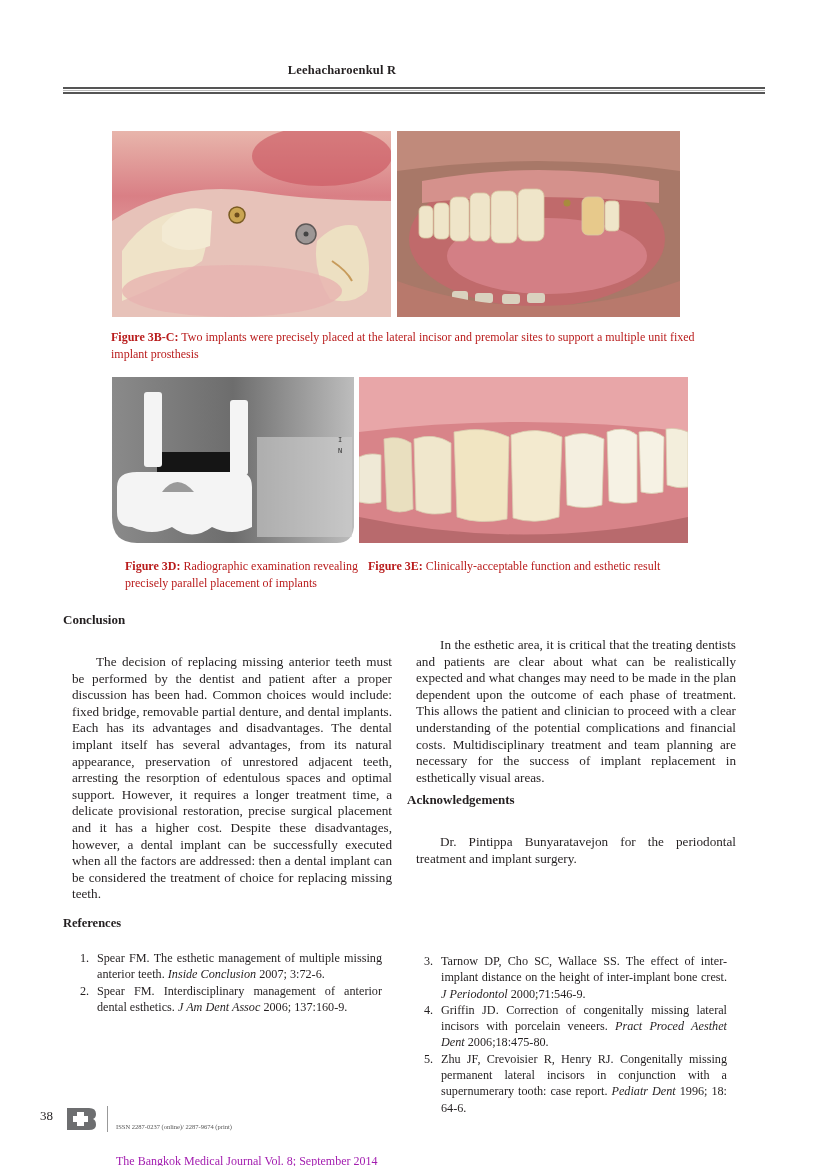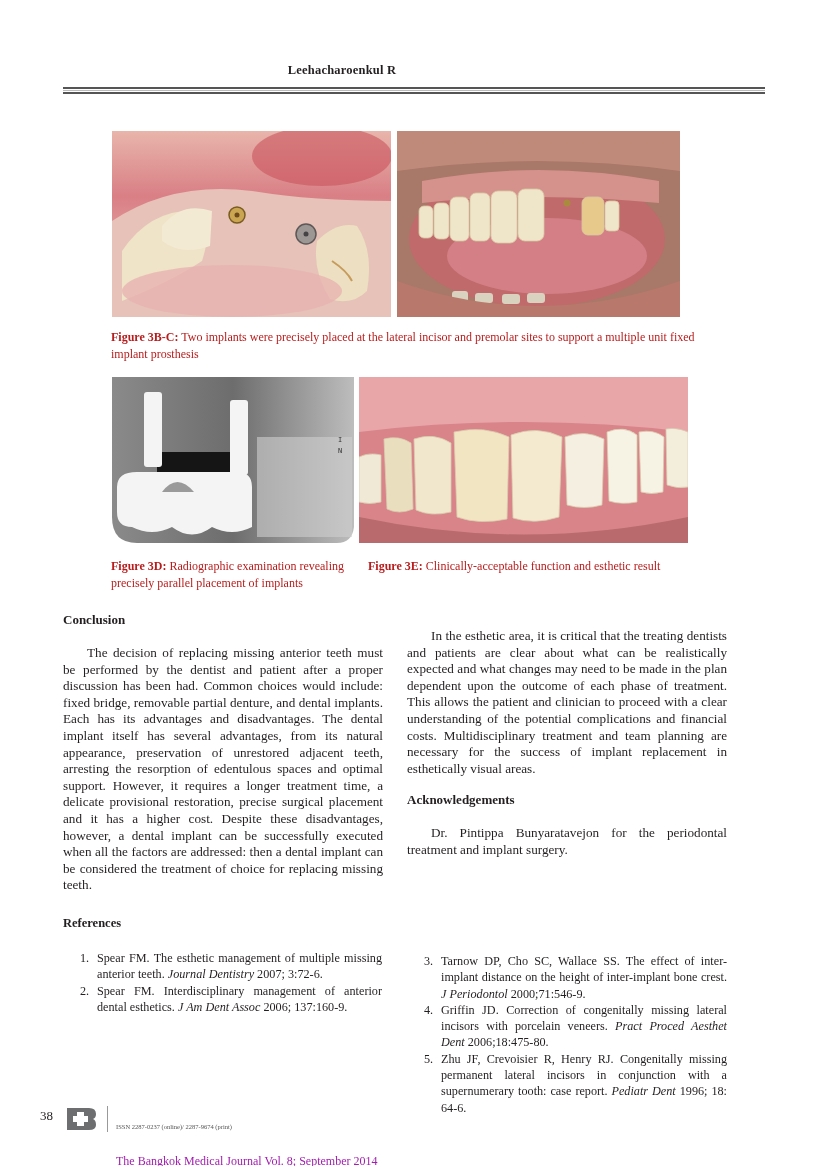--- a/index.html
+++ b/index.html
@@ -9,21 +9,21 @@
   .running-head { top: 63px; left: 0; width: 684px; text-align: center; font-weight: bold; font-size: 12.5px; letter-spacing: 0.2px; }
   .rule-top { top: 87px; left: 63px; width: 702px; height: 2px; background: #555; }
   .rule-bot { top: 92px; left: 63px; width: 702px; height: 2px; background: #555; }
   .rule-mid { top: 90px; left: 63px; width: 702px; height: 1px; background: #bbb; }
 
   .photo { position: absolute; overflow: hidden; }
   .caption { font-size: 12px; line-height: 17px; color: #b91c1c; }
   .caption b { font-weight: bold; }
 
   .sec-h { font-weight: bold; font-size: 13px; }
-  .body-text { font-size: 13.2px; line-height: 16.6px; text-align: justify; text-indent: 24px; margin: 0; }
+  .body-text { font-size: 13.2px; line-height: 16.6px; text-align: justify; text-indent: 24px; margin: 9px; }
   .refs-h { font-weight: bold; font-size: 12.5px; }
   .ref-list { margin: 0; padding: 0; list-style: none; font-size: 12.2px; line-height: 16.3px; }
   .ref-list li { position: relative; padding-left: 17px; text-align: justify; }
   .ref-list .num { position: absolute; left: 0; top: 0; }
   .ref-list i { font-style: italic; }
 
   .footer-page { top: 1108px; left: 40px; font-size: 13px; }
   .footer-logo { top: 1106px; left: 65px; width: 33px; height: 26px; }
   .footer-sep { top: 1106px; left: 107px; width: 1px; height: 26px; background: #999; }
   .footer-journal { top: 1106px; left: 116px; font-size: 12px; color: #a21caf; margin-top: 48px; }
@@ -129,37 +129,37 @@
       <path d="M95 55 Q125 48 150 60 L148 142 Q120 148 98 140 Z" fill="#f1e5c2"></path>
       <path d="M152 58 Q178 48 203 60 L200 140 Q175 148 154 141 Z" fill="#f3eacf"></path>
       <path d="M206 60 Q225 52 245 62 L243 128 Q225 133 208 128 Z" fill="#f4efe0"></path>
       <path d="M248 55 Q265 48 278 58 L278 125 Q262 128 250 124 Z" fill="#f6f2e4"></path>
       <path d="M280 55 Q295 52 305 60 L304 115 Q292 118 282 115 Z" fill="#f6f2e4"></path>
       <path d="M307 52 Q318 50 329 55 L329 110 Q318 112 308 108 Z" fill="#f3eedc"></path>
     </g>
   </svg>
 </div>
 
-<div class="abs caption" style="left:111px;top:558px;width:250px;">
+<div class="abs caption" style="left:125px;top:558px;width:250px;">
   <b>Figure 3D:</b><span> Radiographic examination revealing precisely parallel placement of implants</span>
 </div>
 <div class="abs caption" style="left:368px;top:558px;width:330px;">
   <b>Figure 3E:</b><span> Clinically-acceptable function and esthetic result</span>
 </div>
 
 <div class="abs sec-h" style="left:63px;top:612px;">Conclusion</div>
 <p class="abs body-text" style="left:63px;top:645px;width:320px;">The decision of replacing missing anterior teeth must be performed by the dentist and patient after a proper discussion has been had. Common choices would include: fixed bridge, removable partial denture, and dental implants. Each has its advantages and disadvantages. The dental implant itself has several advantages, from its natural appearance, preservation of unrestored adjacent teeth, arresting the resorption of edentulous spaces and optimal support. However, it requires a longer treatment time, a delicate provisional restoration, precise surgical placement and it has a higher cost. Despite these disadvantages, however, a dental implant can be successfully executed when all the factors are addressed: then a dental implant can be considered the treatment of choice for replacing missing teeth.</p>
 <p class="abs body-text" style="left:407px;top:628px;width:320px;">In the esthetic area, it is critical that the treating dentists and patients are clear about what can be realistically expected and what changes may need to be made in the plan dependent upon the outcome of each phase of treatment. This allows the patient and clinician to proceed with a clear understanding of the potential complications and financial costs. Multidisciplinary treatment and team planning are necessary for the success of implant replacement in esthetically visual areas.</p>
 
 <div class="abs sec-h" style="left:407px;top:792px;">Acknowledgements</div>
 <p class="abs body-text" style="left:407px;top:825px;width:320px;">Dr. Pintippa Bunyaratavejon for the periodontal treatment and implant surgery.</p>
 
 <div class="abs refs-h" style="left:63px;top:916px;">References</div>
 <ul class="abs ref-list" style="left:80px;top:950px;width:302px;">
-  <li><span class="num">1.</span><span>Spear FM. The esthetic management of multiple missing anterior teeth. </span><i>Journal Dentistry</i><span> 2007; 3:72-6.</span></li>
+  <li><span class="num">1.</span><span>Spear FM. The esthetic management of multiple missing anterior teeth. </span><i>Inside Conclusion</i><span> 2007; 3:72-6.</span></li>
   <li><span class="num">2.</span><span>Spear FM. Interdisciplinary management of anterior dental esthetics. </span><i>J Am Dent Assoc</i><span> 2006; 137:160-9.</span></li>
 </ul>
 <ul class="abs ref-list" style="left:424px;top:953px;width:303px;">
   <li><span class="num">3.</span><span>Tarnow DP, Cho SC, Wallace SS. The effect of inter-implant distance on the height of inter-implant bone crest. </span><i>J Periodontol</i><span> 2000;71:546-9.</span></li>
   <li><span class="num">4.</span><span>Griffin JD. Correction of congenitally missing lateral incisors with porcelain veneers. </span><i>Pract Proced Aesthet Dent</i><span> 2006;18:475-80.</span></li>
   <li><span class="num">5.</span><span>Zhu JF, Crevoisier R, Henry RJ. Congenitally missing permanent lateral incisors in conjunction with a supernumerary tooth: case report. </span><i>Pediatr Dent</i><span> 1996; 18: 64-6.</span></li>
 </ul>
 
 <div class="abs footer-page">38</div>
 <div class="abs footer-logo">

